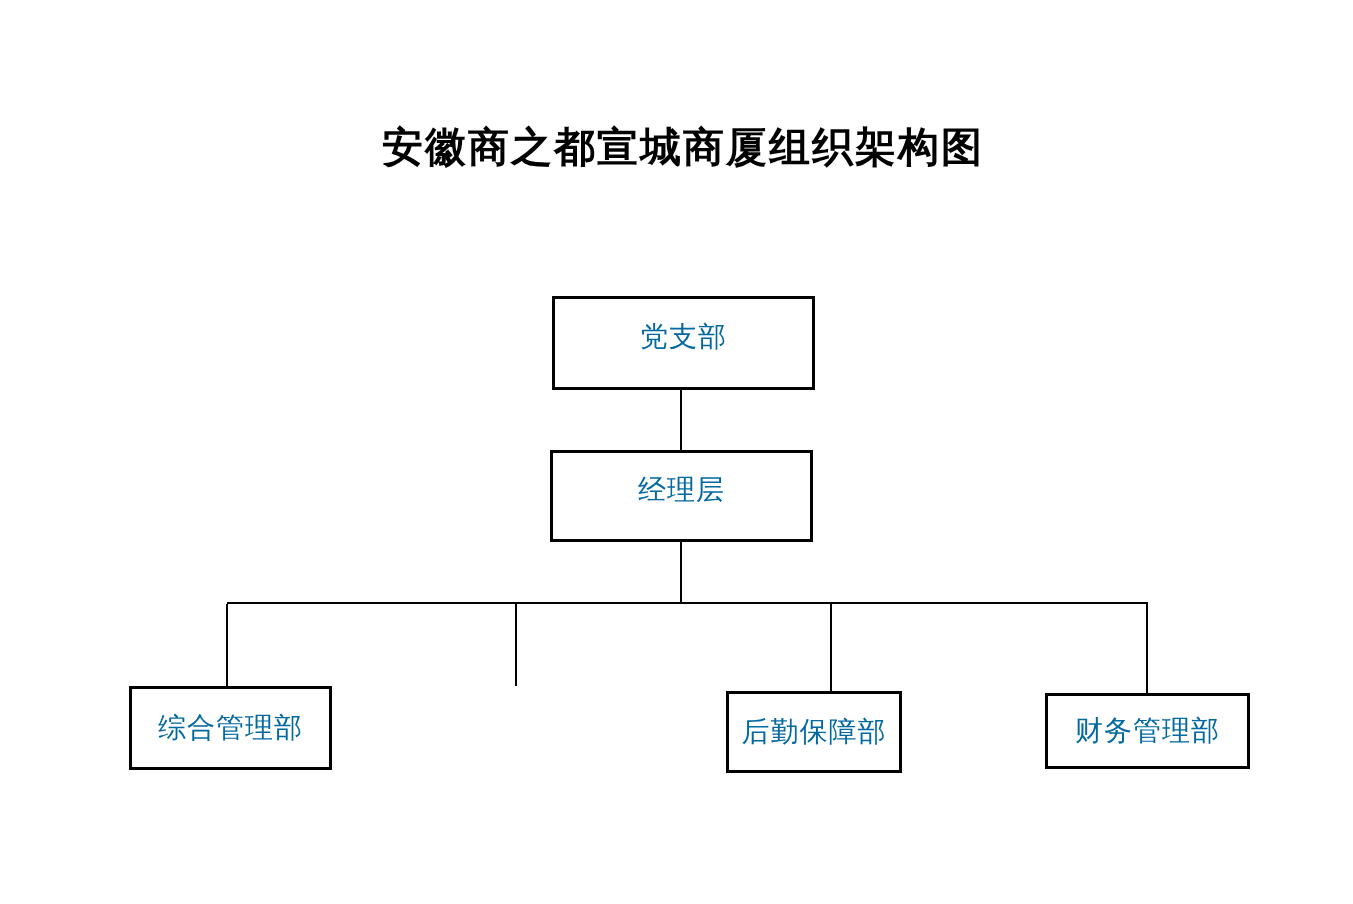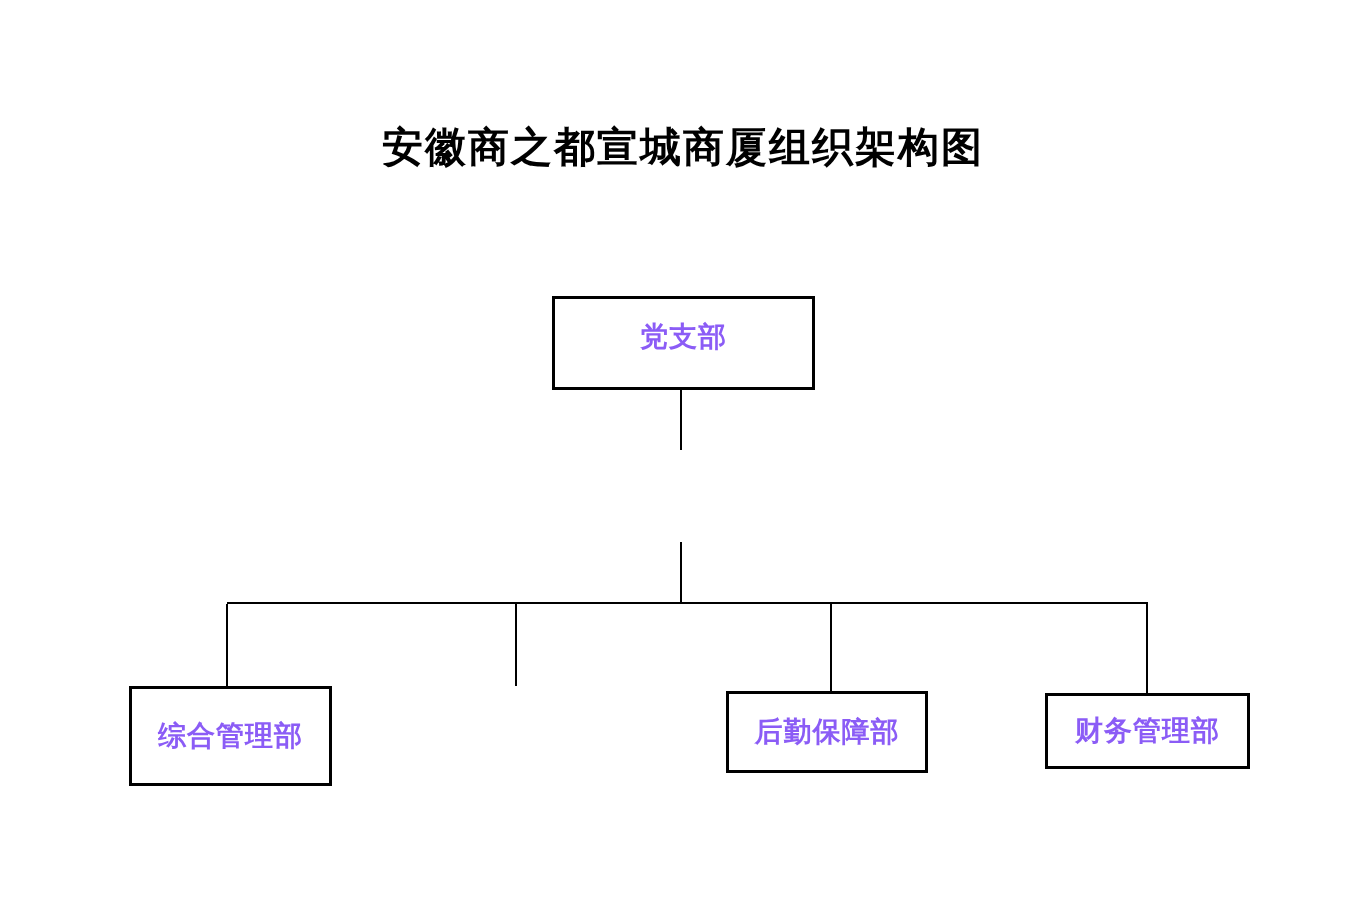--- a/index.html
+++ b/index.html
@@ -30,32 +30,31 @@
     white-space: nowrap;
   }
   .node {
     position: absolute;
     border: 3px solid #000000;
     background: #ffffff;
     display: flex;
     align-items: center;
     justify-content: center;
     font-size: 28px;
-    color: #8b5cf6;
+    color: #0369a1;
     letter-spacing: 1px;
     white-space: nowrap;
-    font-weight: bold;
   }
   
   .box-party   { left: 532px; top: 276px; width: 263px; height: 94px; padding-bottom: 12px; }
   .box-manager { left: 530px; top: 430px; width: 263px; height: 92px; padding-bottom: 12px; }
   
-  .box-dept-0 { left: 109px;  top: 666px; width: 203px; height: 100px; }
+  .box-dept-0 { left: 109px;  top: 666px; width: 203px; height: 84px; }
   .box-dept-1 { left: 398px;  top: 666px; width: 204px; height: 82px; }
-  .box-dept-2 { left: 706px;  top: 671px; width: 202px; height: 82px; }
+  .box-dept-2 { left: 706px;  top: 671px; width: 176px; height: 82px; }
   .box-dept-3 { left: 1025px; top: 673px; width: 205px; height: 76px; }
 
   .line { position: absolute; background: #000000; }
   .line-root-to-manager { left: 660px; top: 370px; width: 2px; height: 60px; }
   .line-manager-to-bus  { left: 660px; top: 522px; width: 2px; height: 61px; }
   .line-bus             { left: 207px; top: 582px; width: 921px; height: 2px; }
   .line-drop-0 { left: 206px;  top: 584px; width: 2px; height: 82px; }
   .line-drop-1 { left: 495px;  top: 584px; width: 2px; height: 82px; }
   .line-drop-2 { left: 810px;  top: 584px; width: 2px; height: 87px; }
   .line-drop-3 { left: 1126px; top: 584px; width: 2px; height: 89px; }
@@ -72,20 +71,23 @@
   <div class="line line-bus"></div>
   <div class="line line-drop-0"></div>
   <div class="line line-drop-1"></div>
   <div class="line line-drop-2"></div>
   <div class="line line-drop-3"></div>
 
   <div class="node box-party">
     <span class="node-label">党支部</span>
   </div>
 
+  <div class="node box-manager">
+    <span class="node-label">经理层</span>
+  </div>
 
   <div class="node box-dept-0">
     <span class="node-label">综合管理部</span>
   </div>
 
 
   <div class="node box-dept-2">
     <span class="node-label">后勤保障部</span>
   </div>
 

